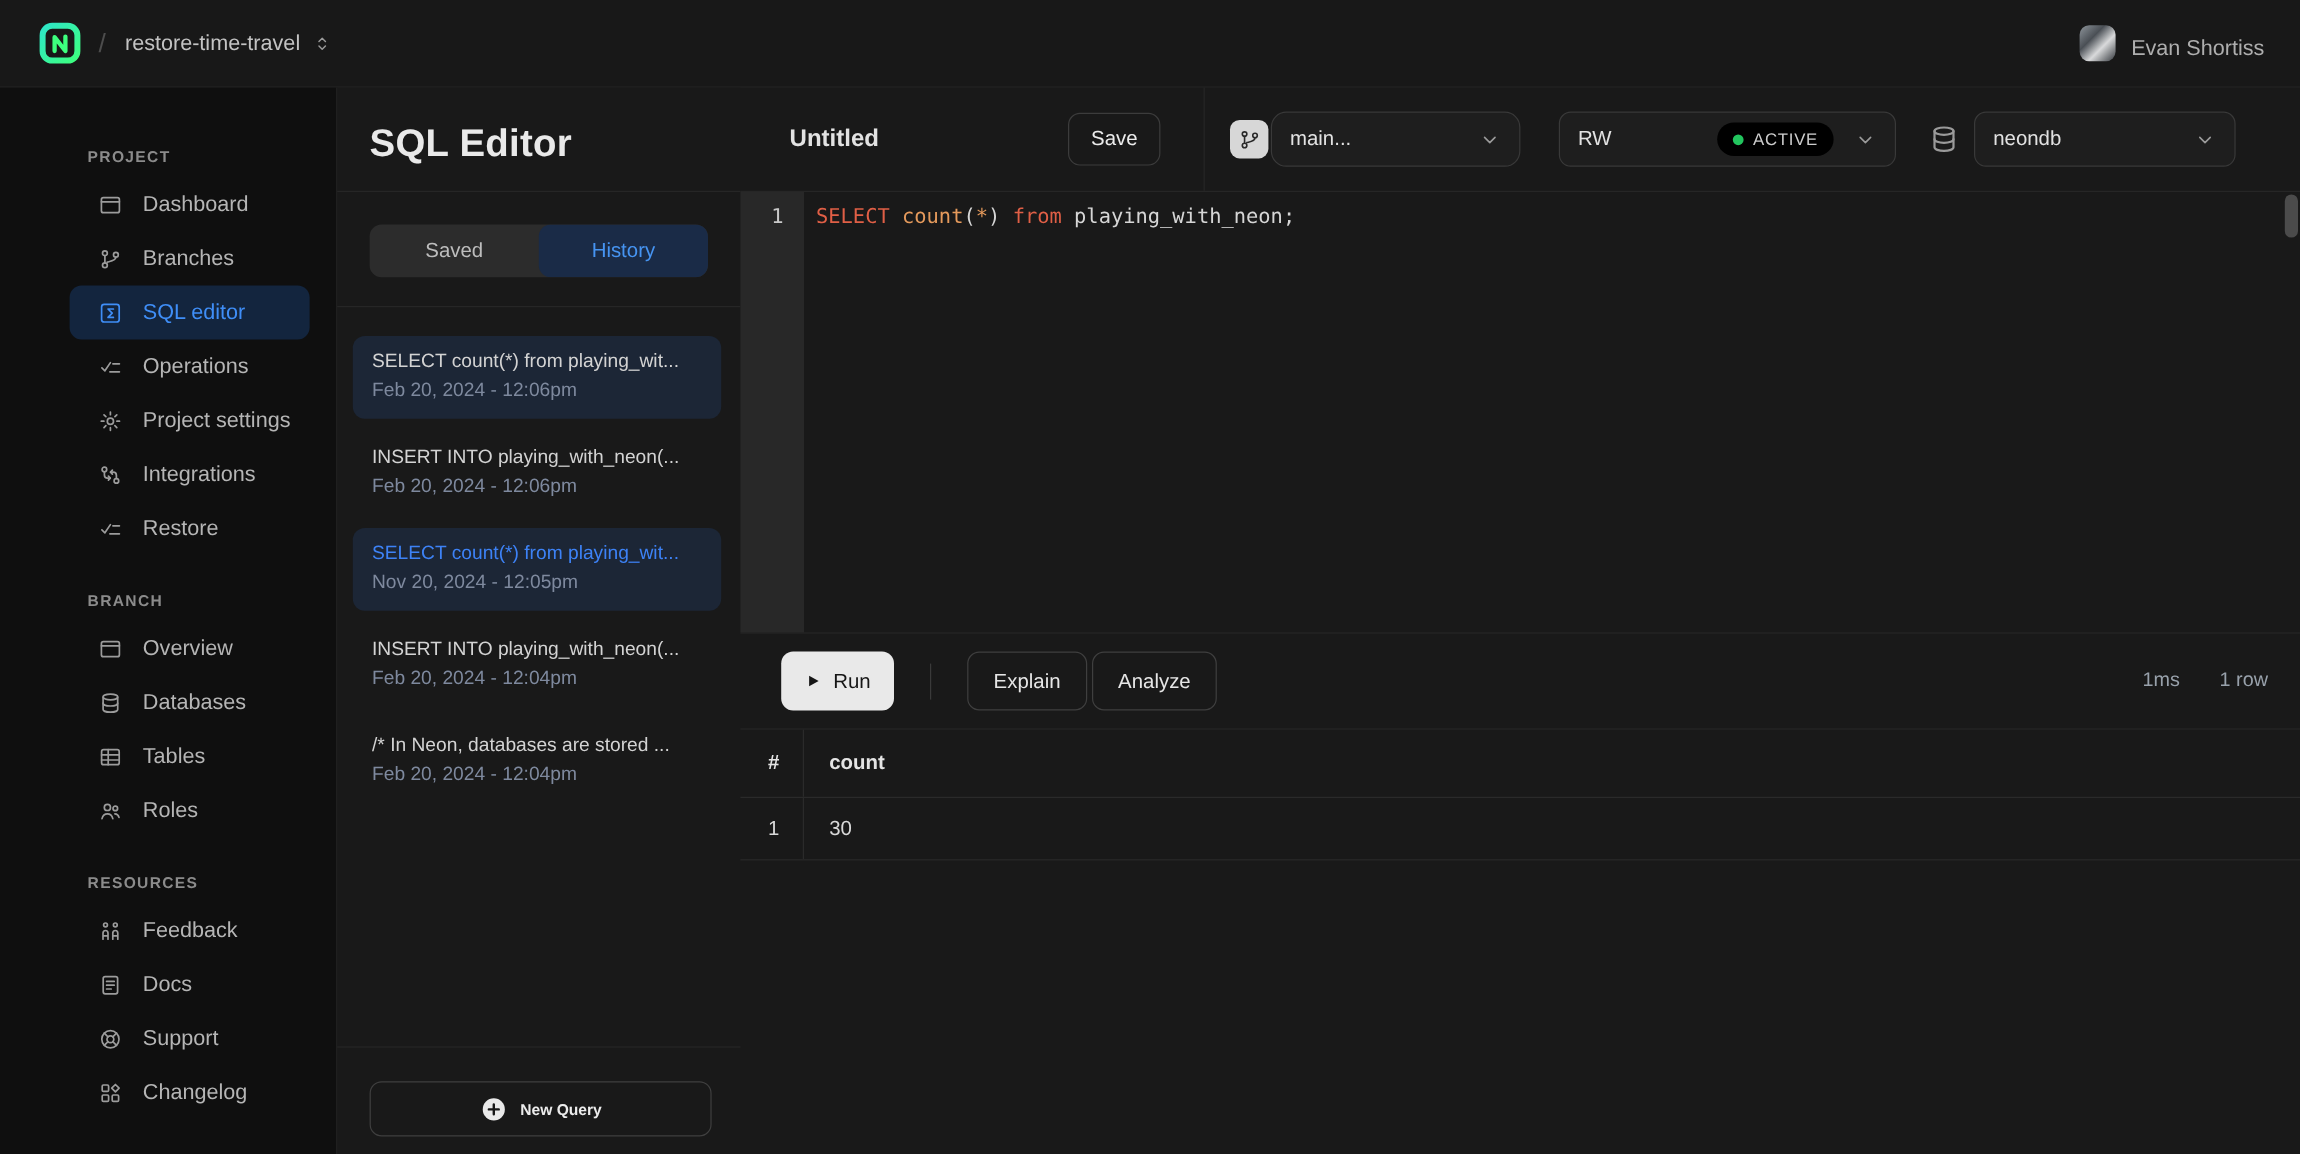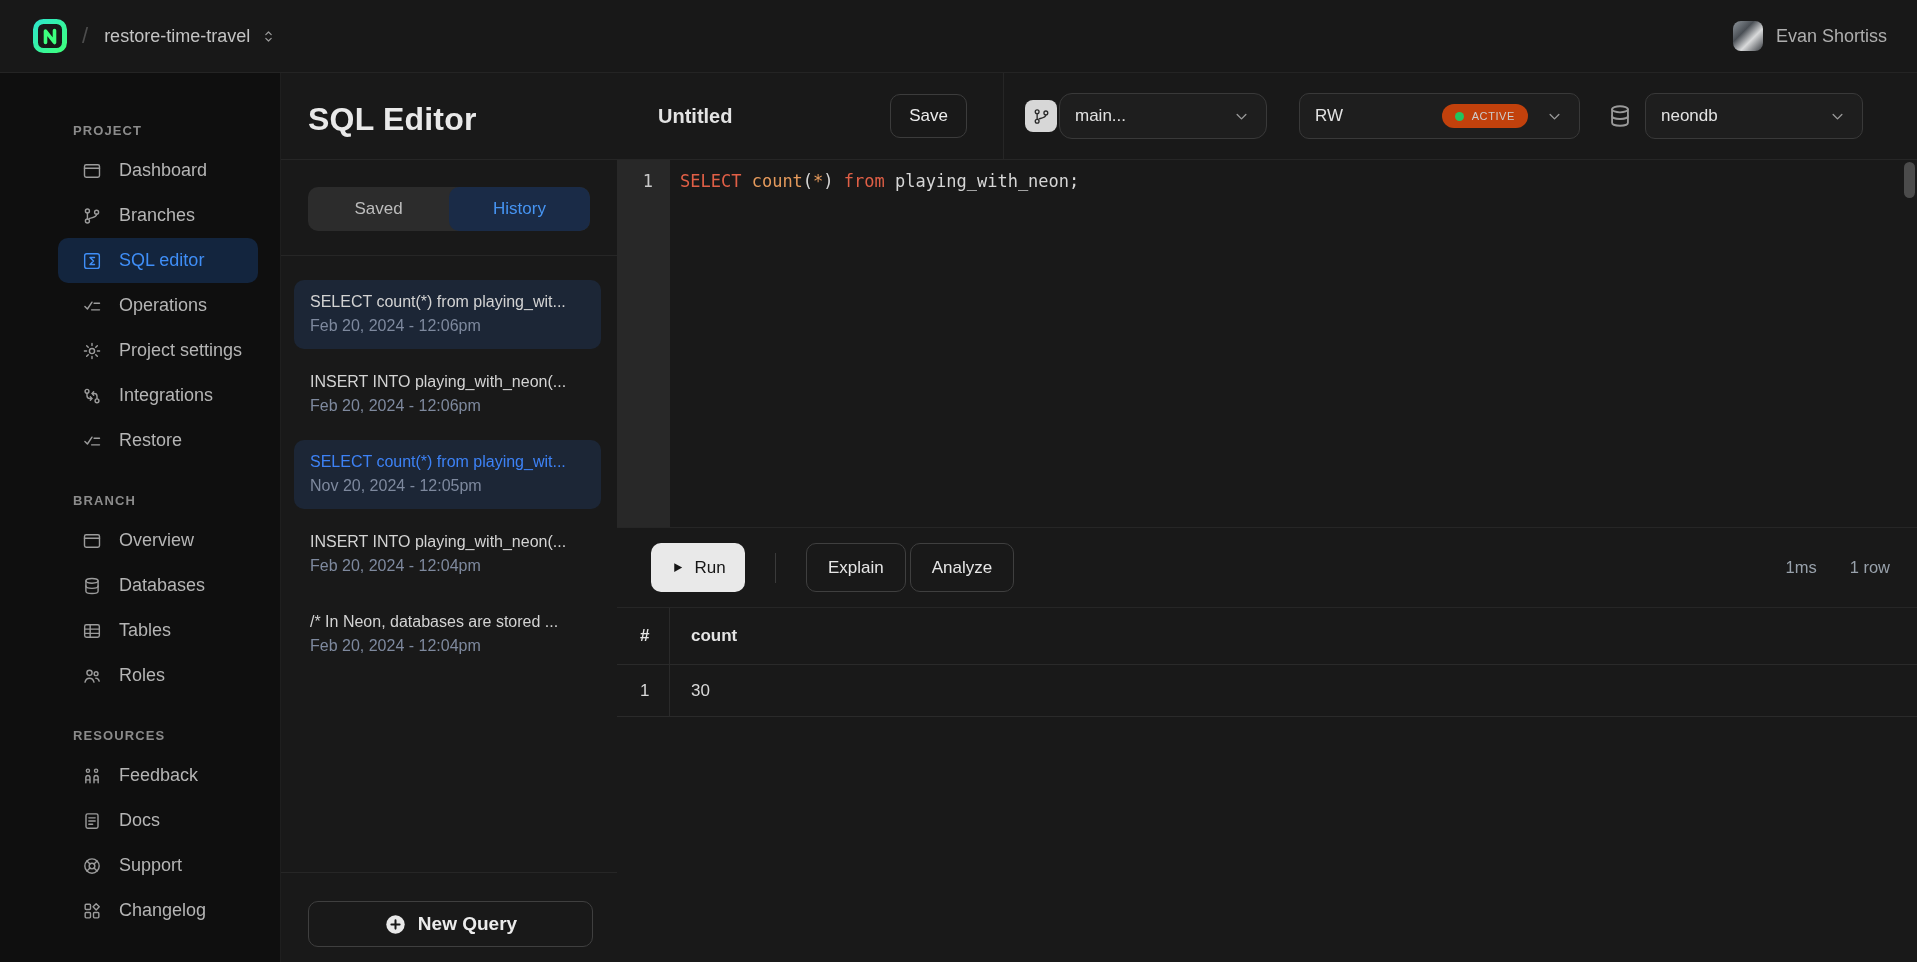--- a/index.html
+++ b/index.html
@@ -6,21 +6,21 @@
   html,body { background:#191919; }
   body { font-family:"Liberation Sans","DejaVu Sans",sans-serif; color:#d5d5d5; }
   .app { width:1917px; height:962px; display:flex; flex-direction:column; overflow:hidden; background:#191919; }
 
   
   .topbar { height:73px; flex:0 0 73px; display:flex; align-items:center; padding:0 30px 0 32px; background:#181818; border-bottom:1px solid #242424; }
   .logo { width:36px; height:36px; display:inline-flex; cursor:pointer; }
   .slash { color:#4d4d4d; font-size:22px; margin:0 16px 0 14px; font-weight:300; }
   .breadcrumb { display:flex; align-items:center; gap:10px; background:none; border:none; cursor:pointer; color:#c3c3c3; font-size:18px; font-family:inherit; }
   .breadcrumb .icon { color:#9a9a9a; display:inline-flex; }
-  .user { margin-left:auto; display:flex; align-items:center; gap:13px; cursor:pointer; }
+  .user { margin-left:auto; display:flex; align-items:flex-end; gap:13px; cursor:pointer; }
   .avatar { width:30px; height:30px; border-radius:8px; background:linear-gradient(135deg,#8f969c 0%,#4a4f55 35%,#d9dadb 62%,#33373c 100%); }
   .user-name { color:#aeaeae; font-size:18px; }
 
   .body { flex:1; display:flex; min-height:0; }
 
   
   .sidebar { width:280px; flex:0 0 280px; background:#0f0f0f; padding-top:50px; overflow:hidden;padding-left:37px; }
   .sec-label { font-size:13px; font-weight:bold; letter-spacing:1.1px; color:#8b8b8b; margin:0 0 10px 36px; }
   .sec-label:not(:first-child) { margin-top:30px; }
   .sb-item { height:45px; margin:0 22px 0 21px; border-radius:10px; display:flex; align-items:center; gap:17px; padding-left:24px; color:#b5b5b5; font-size:18px; cursor:pointer; }
@@ -36,38 +36,38 @@
   .segmented { height:44px; background:#2c2c2c; border-radius:10px; display:flex; overflow:hidden; }
   .tab { flex:1; border:none; background:transparent; color:#bdbdbd; font-size:17px; font-family:inherit; cursor:pointer; border-radius:10px; }
   .tab.active { background:#1a2b47; color:#4694f2; }
   .history { flex:1; padding:24px 16px 0 13px; overflow:hidden; }
   .hist-item { padding:13px 16px 14px 16px; border-radius:10px; margin-bottom:11px; cursor:pointer; }
   .hist-item.hl { background:#1c2636; }
   .hist-q { font-size:16px; color:#d3d3d3; white-space:nowrap; overflow:hidden; }
   .hist-item.sel .hist-q { color:#3d82f6; }
   .hist-d { font-size:16px; color:#7e899e; margin-top:6px; }
   .panel-footer { border-top:1px solid #262626; padding:28px 25px 15px 27px; }
-  .new-query { width:285px; height:46px; background:transparent; border:1px solid #3f3f3f; border-radius:10px; display:flex; align-items:center; justify-content:center; gap:11px; color:#ececec; font-size:19px; font-weight:bold; font-family:inherit; cursor:pointer; }
+  .new-query { width:285px; height:46px; background:transparent; border:1px solid #3f3f3f; border-radius:10px; display:flex; align-items:center; justify-content:center; gap:11px; color:#ececec; font-size:13px; font-weight:bold; font-family:inherit; cursor:pointer; }
   .new-query .icon { display:inline-flex; }
 
   
   .main { flex:1; display:flex; flex-direction:column; min-width:0; }
   .main-header { height:87px; flex:0 0 87px; border-bottom:1px solid #262626; display:flex; }
   .mh-left { width:387px; flex:0 0 387px; display:flex; align-items:center; padding:0 36px 0 41px; border-right:1px solid #262626; }
   .query-title { font-size:20px; font-weight:bold; color:#e3e3e3; }
   .save-btn { margin-left:auto; height:44px; padding:0 18px; background:transparent; border:1px solid #3c3c3c; border-radius:10px; color:#ececec; font-size:17px; font-family:inherit; cursor:pointer; }
   .mh-right { flex:1; display:flex; align-items:center; padding-left:21px; }
   .chip { width:32px; height:32px; border-radius:8px; background:#d7d7d7; color:#2a2a2a; display:flex; align-items:center; justify-content:center; flex:0 0 32px; }
   .dd { height:46px; background:#1e1e1e; border:1px solid #393939; border-radius:10px; display:flex; align-items:center; padding:0 15px; font-size:17px; color:#e2e2e2; cursor:pointer; }
   .dd .chev { margin-left:auto; color:#9a9a9a; display:inline-flex; }
   .dd-branch { width:208px; margin-left:2px;border-radius:13px; }
   .dd-compute { width:281px; margin-left:32px; }
   .dd-db { width:218px; margin-left:12px; }
   .db-ic { margin-left:27px; color:#9a9a9a; display:inline-flex; }
-  .badge { margin-left:auto; display:flex; align-items:center; gap:8px; background:#c2410c; border-radius:999px; padding:6px 13px; font-size:11px; letter-spacing:.6px; color:#cdcdcd; }
+  .badge { margin-left:auto; display:flex; align-items:center; gap:8px; background:#000000; border-radius:999px; padding:6px 13px; font-size:14px; letter-spacing:.6px; color:#cdcdcd; }
   .dot { width:9px; height:9px; border-radius:50%; background:#22c55e; }
   .dd-compute .chev { margin-left:17px; }
 
   
   .code-area { height:368px; flex:0 0 368px; display:flex; background:#191919; border-bottom:1px solid #262626; position:relative; }
   .gutter { width:53px; flex:0 0 53px; background:#282828; padding:9px 17px 0 0; text-align:right; font-family:"DejaVu Sans Mono","Liberation Mono",monospace; font-size:17px; color:#c9c9c9; line-height:24px; }
   .code { padding:9px 0 0 10px; font-family:"DejaVu Sans Mono","Liberation Mono",monospace; font-size:17px; line-height:24px; white-space:pre; }
   .tok-kw { color:#e05f46; }
   .tok-fn { color:#e59a5c; }
   .tok-id { color:#d6d6d6; }

